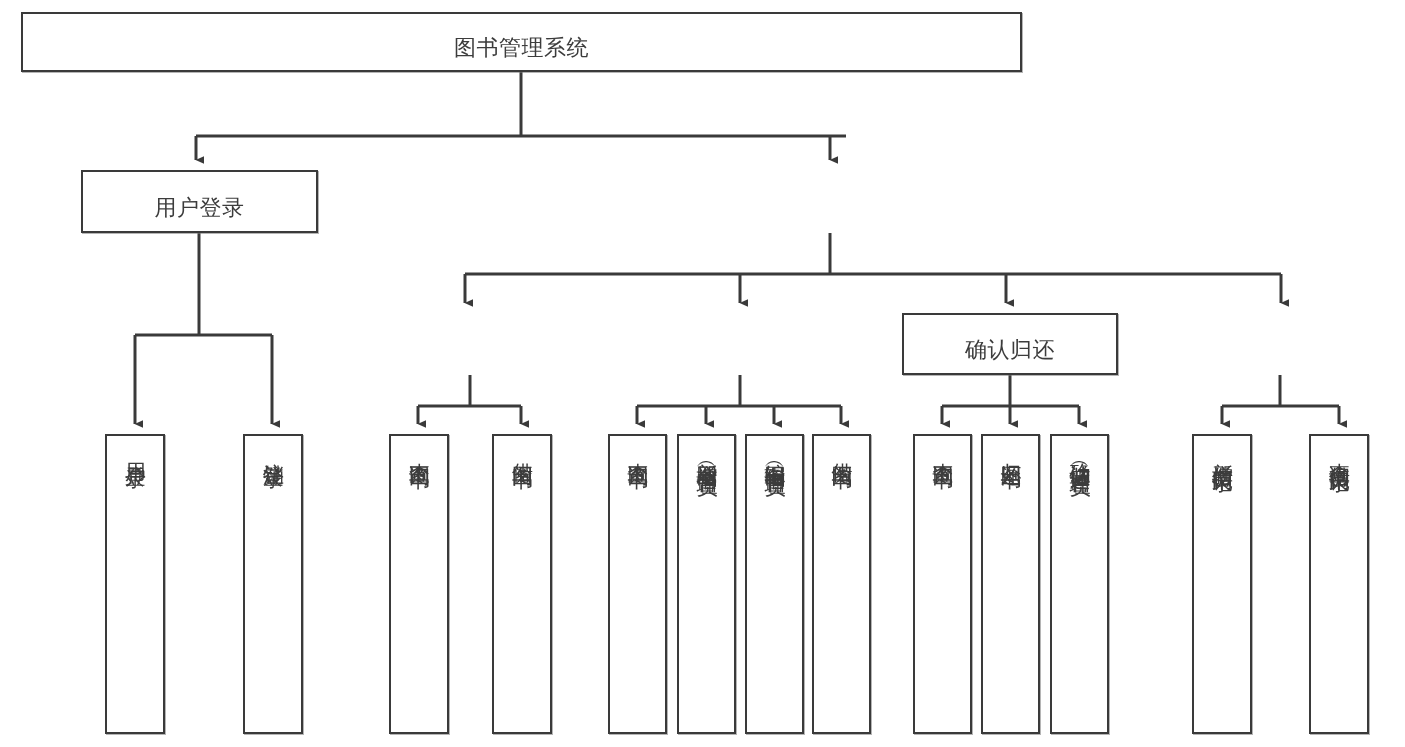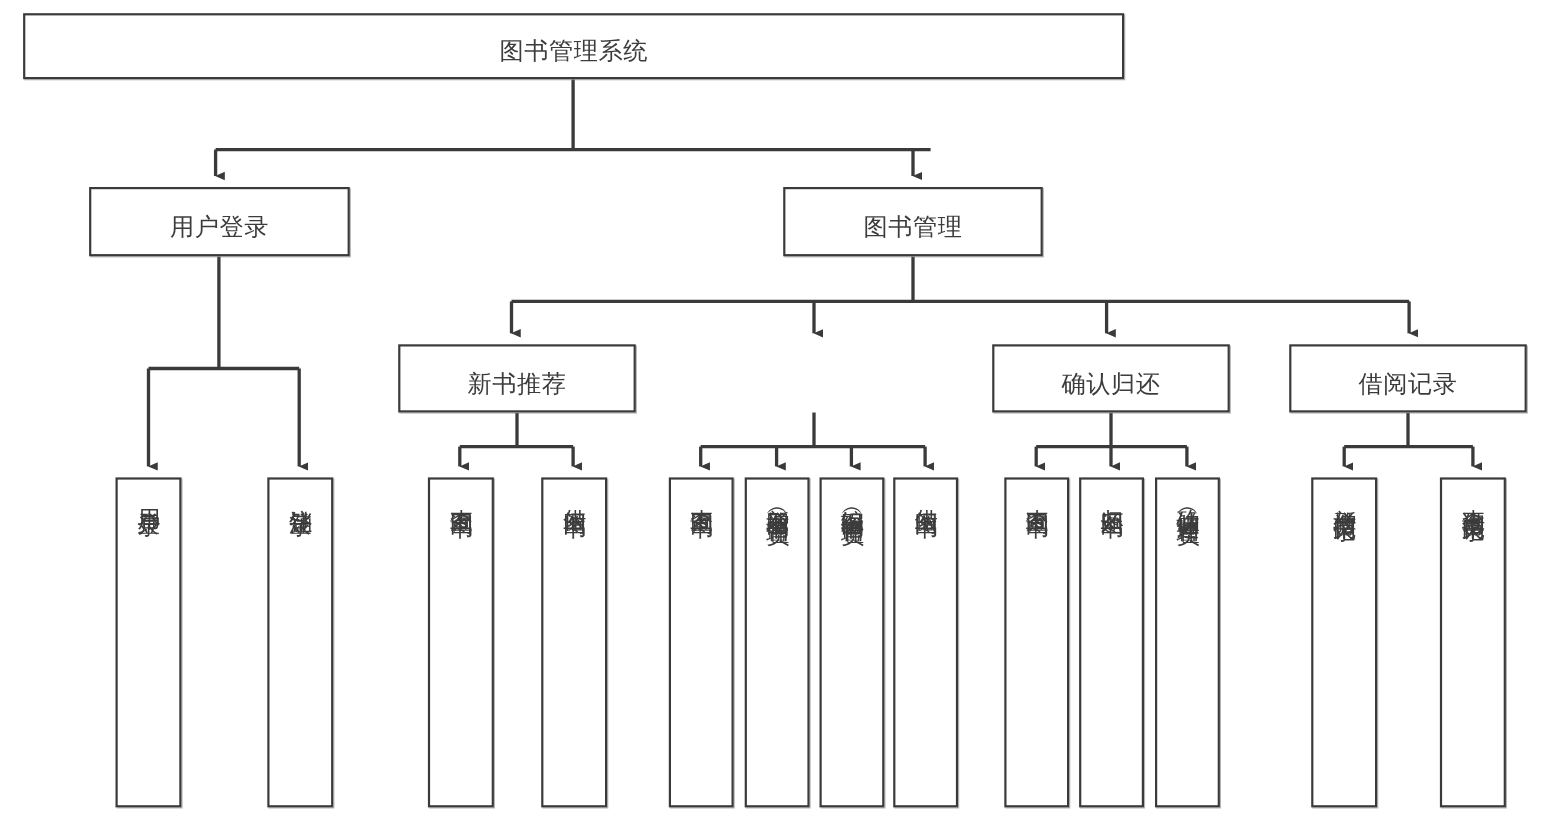--- a/index.html
+++ b/index.html
@@ -128,32 +128,23 @@
     </g>
   </svg>
 
   <div class="node horiz root" style="left:21px; top:12px; width:1001px; height:60px;">
     <span class="node-label">图书管理系统</span>
   </div>
 
   <div class="node horiz" style="left:81px; top:170px; width:237px; height:63px;">
     <span class="node-label">用户登录</span>
   </div>
-  <div class="node horiz" style="left:712px; top:170px; width:236px; height:63px;">
-    <span class="node-label">图书管理</span>
-  </div>
 
-  <div class="node horiz" style="left:362px; top:313px; width:216px; height:62px;">
-    <span class="node-label">新书推荐</span>
-  </div>
   <div class="node horiz" style="left:902px; top:313px; width:216px; height:62px;">
     <span class="node-label">确认归还</span>
-  </div>
-  <div class="node horiz" style="left:1172px; top:313px; width:216px; height:62px;">
-    <span class="node-label">借阅记录</span>
   </div>
 
   <div class="node vert" style="left:105px; top:434px; width:60px; height:300px;">
     <span class="node-label">用户登录</span>
   </div>
   <div class="node vert" style="left:243px; top:434px; width:60px; height:300px;">
     <span class="node-label">注销登录</span>
   </div>
 
   <div class="node vert" style="left:389px; top:434px; width:60px; height:300px;">

